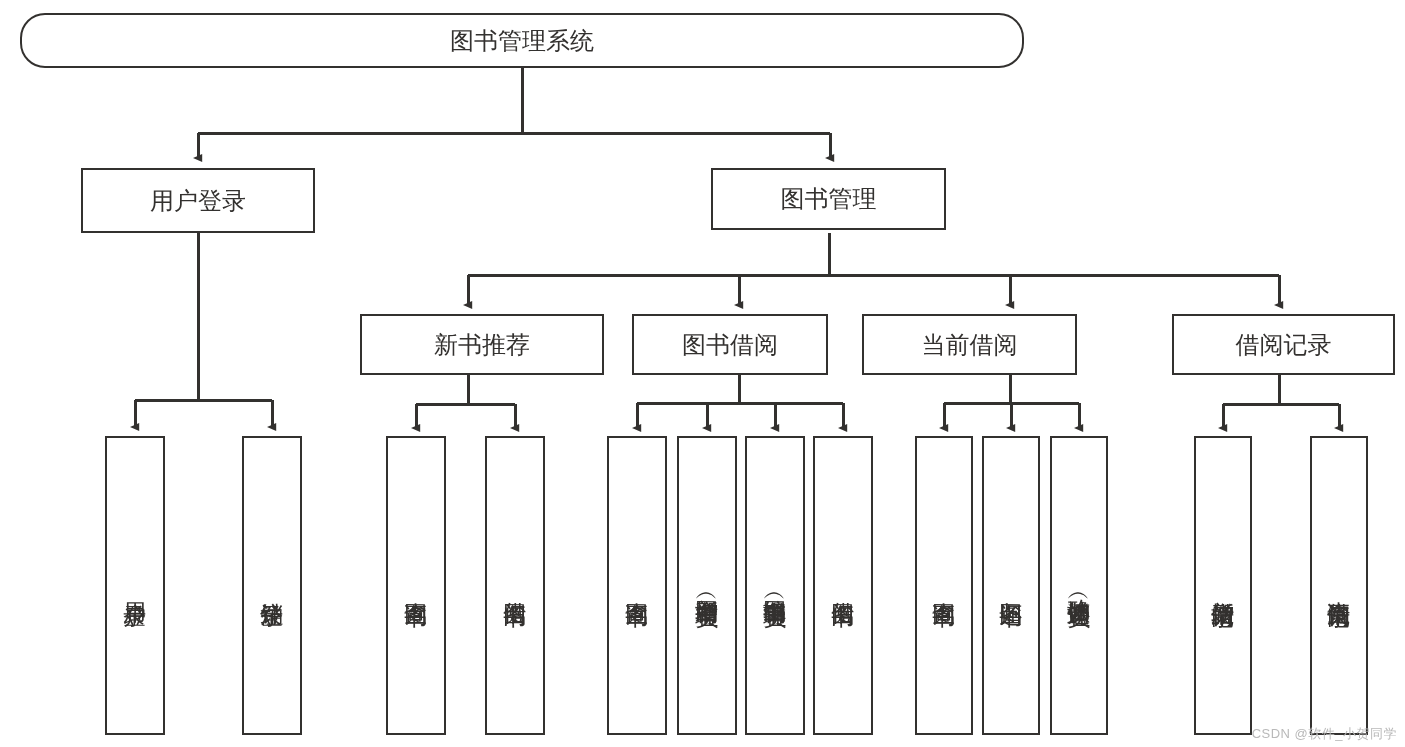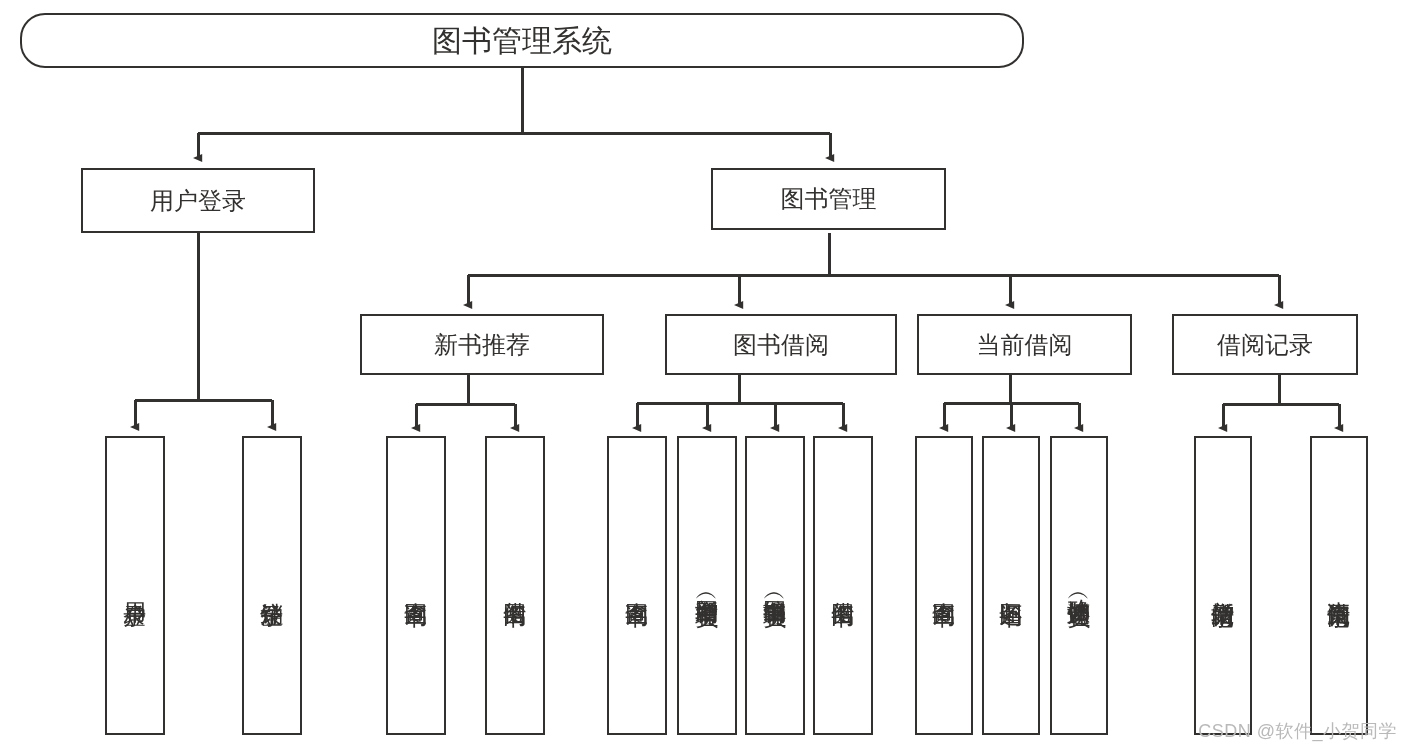--- a/index.html
+++ b/index.html
@@ -34,21 +34,21 @@
     align-items: center;
     justify-content: center;
     text-align: center;
     line-height: 1.06;
     z-index: 2;
   }
   .node.h {
     font-size: 24px;
   }
   .node.root {
-    font-size: 30px;
+    font-size: 24px;
     border-radius: 25px;
   }
   .node.v {
     font-size: 23px;
     writing-mode: vertical-rl;
     text-orientation: upright;
     letter-spacing: 1px;
     padding: 6px 0;
     align-items: center;
     justify-content: center;
@@ -59,21 +59,21 @@
   .node.v .lbl {
     writing-mode: vertical-rl;
     text-orientation: upright;
     white-space: normal;
     max-height: 100%;
   }
   #watermark {
     position: absolute;
     right: 8px;
     bottom: 4px;
-    font-size: 18px;
+    font-size: 13px;
     color: #b9b9b9;
     white-space: nowrap;
     z-index: 3;
     letter-spacing: 0.5px;
   }
 </style>
 </head>
 <body>
 
 <div id="canvas">
@@ -135,27 +135,27 @@
   <div class="node h" id="n-l2-0" style="left: 81px; top: 168px; width: 234px; height: 65px;">
     <span class="lbl">用户登录</span>
   </div>
   <div class="node h" id="n-l2-1" style="left: 711px; top: 168px; width: 235px; height: 62px;">
     <span class="lbl">图书管理</span>
   </div>
 
   <div class="node h" id="n-l3-0" style="left: 360px; top: 314px; width: 244px; height: 61px;">
     <span class="lbl">新书推荐</span>
   </div>
-  <div class="node h" id="n-l3-1" style="left: 632px; top: 314px; width: 232px; height: 61px; margin-left: 33px;">
+  <div class="node h" id="n-l3-1" style="left: 632px; top: 314px; width: 196px; height: 61px;">
     <span class="lbl">图书借阅</span>
   </div>
-  <div class="node h" id="n-l3-2" style="left: 917px; top: 314px; width: 215px; height: 61px;">
+  <div class="node h" id="n-l3-2" style="left: 862px; top: 314px; width: 215px; height: 61px;">
     <span class="lbl">当前借阅</span>
   </div>
-  <div class="node h" id="n-l3-3" style="left: 1172px; top: 314px; width: 186px; height: 61px;">
+  <div class="node h" id="n-l3-3" style="left: 1172px; top: 314px; width: 223px; height: 61px;">
     <span class="lbl">借阅记录</span>
   </div>
 
   <div class="node v" id="n-lf-0" style="left: 105px; top: 436px; width: 60px; height: 299px;">
     <span class="lbl">用户登录</span>
   </div>
   <div class="node v" id="n-lf-1" style="left: 242px; top: 436px; width: 60px; height: 299px;">
     <span class="lbl">注销登录</span>
   </div>
   <div class="node v" id="n-lf-2" style="left: 386px; top: 436px; width: 60px; height: 299px;">

